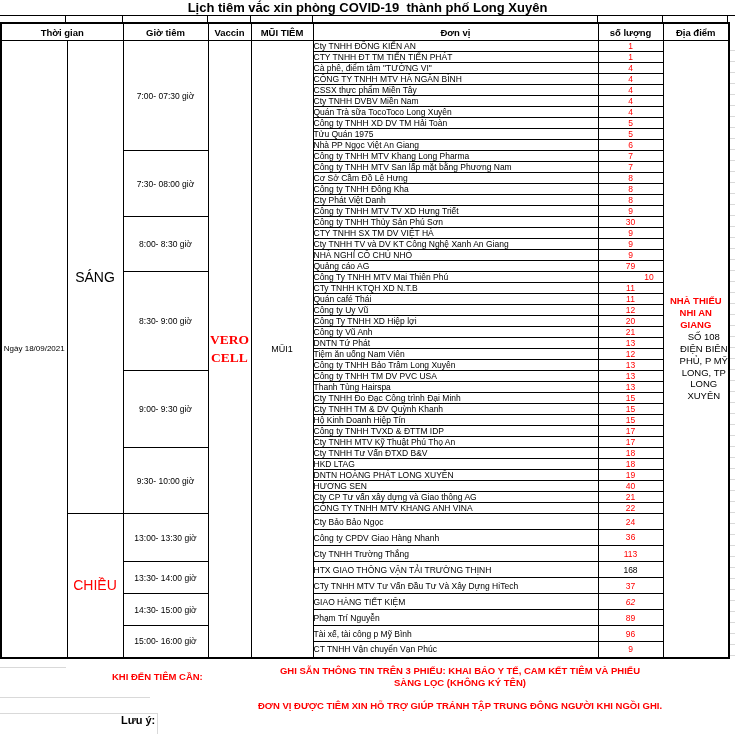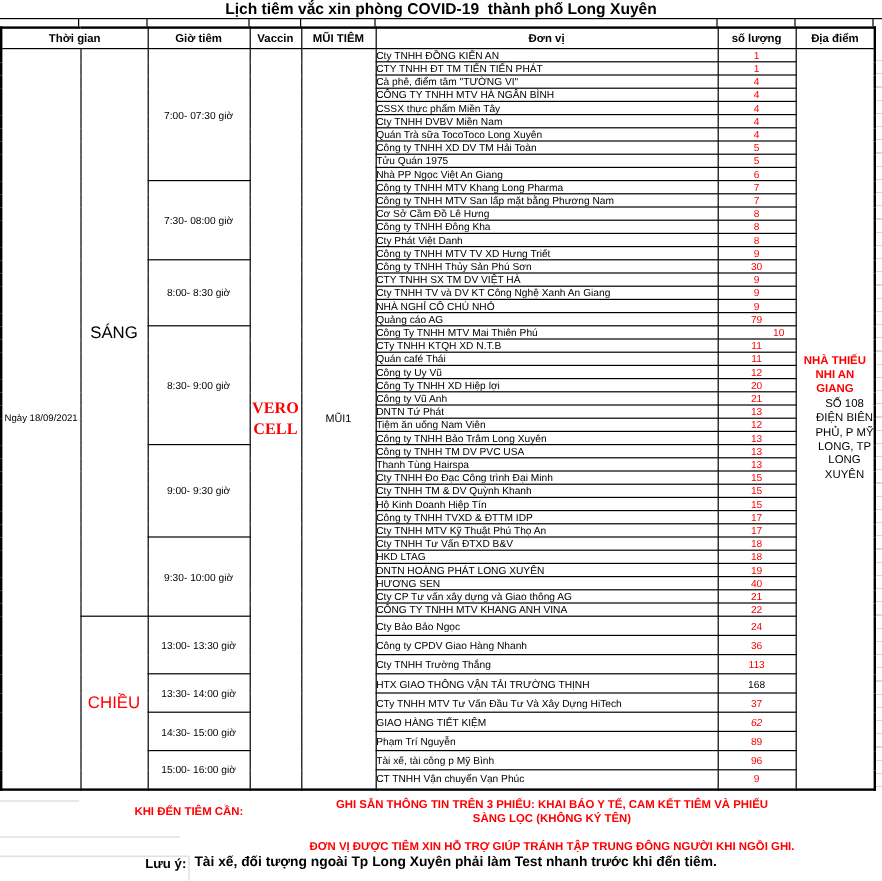--- a/index.html
+++ b/index.html
@@ -267,21 +267,21 @@
           <td class="qty-td" style="color: rgb(255, 0, 0);">22</td>
         </tr>
         <tr class="row-pm">
           <td class="sess-td" rowspan="9" style="color: rgb(255, 0, 0);">CHIỀU</td>
           <td class="time-td" rowspan="3">13:00- 13:30 giờ</td>
           <td class="unit-td">Cty Bảo Bảo Ngọc</td>
           <td class="qty-td" style="color: rgb(255, 0, 0);">24</td>
         </tr>
         <tr class="row-pm">
           <td class="unit-td">Công ty CPDV Giao Hàng Nhanh</td>
-          <td class="qty-td" style="color: rgb(255, 0, 0);">36</td>
+          <td class="qty-td" style="color: rgb(255, 0, 0); font-family: Liberation Mono, monospace;">36</td>
         </tr>
         <tr class="row-pm">
           <td class="unit-td">Cty TNHH Trường Thắng</td>
           <td class="qty-td" style="color: rgb(255, 0, 0);">113</td>
         </tr>
         <tr class="row-pm">
           <td class="time-td" rowspan="2">13:30- 14:00 giờ</td>
           <td class="unit-td">HTX GIAO THÔNG VẬN TẢI TRƯỜNG THỊNH</td>
           <td class="qty-td" style="color: rgb(0, 0, 0);">168</td>
         </tr>
@@ -312,15 +312,14 @@
 
   <div class="gridline" style="left:0;top:667px;width:66px;height:1px"></div>
   <div class="gridline" style="left:0;top:697px;width:150px;height:1px"></div>
   <div class="gridline" style="left:0;top:713px;width:157px;height:1px"></div>
   <div class="gridline" style="left:157px;top:713px;width:1px;height:21px"></div>
 
   <div class="note-when">KHI ĐẾN TIÊM CẦN:</div>
   <div class="note-red1">GHI SẴN THÔNG TIN TRÊN 3 PHIẾU: KHAI BÁO Y TẾ, CAM KẾT TIÊM VÀ PHIẾU SÀNG LỌC (KHÔNG KÝ TÊN)</div>
   <div class="note-red2">ĐƠN VỊ ĐƯỢC TIÊM XIN HỖ TRỢ GIÚP TRÁNH TẬP TRUNG ĐÔNG NGƯỜI KHI NGỒI GHI.</div>
   <div class="note-luuy">Lưu ý:</div>
-  <div class="note-main">Tài xế, đối tượng ngoài Tp Long Xuyên phải làm Test nhanh trước khi đến tiêm.</div>
 
 </div>
 
 </body></html>

